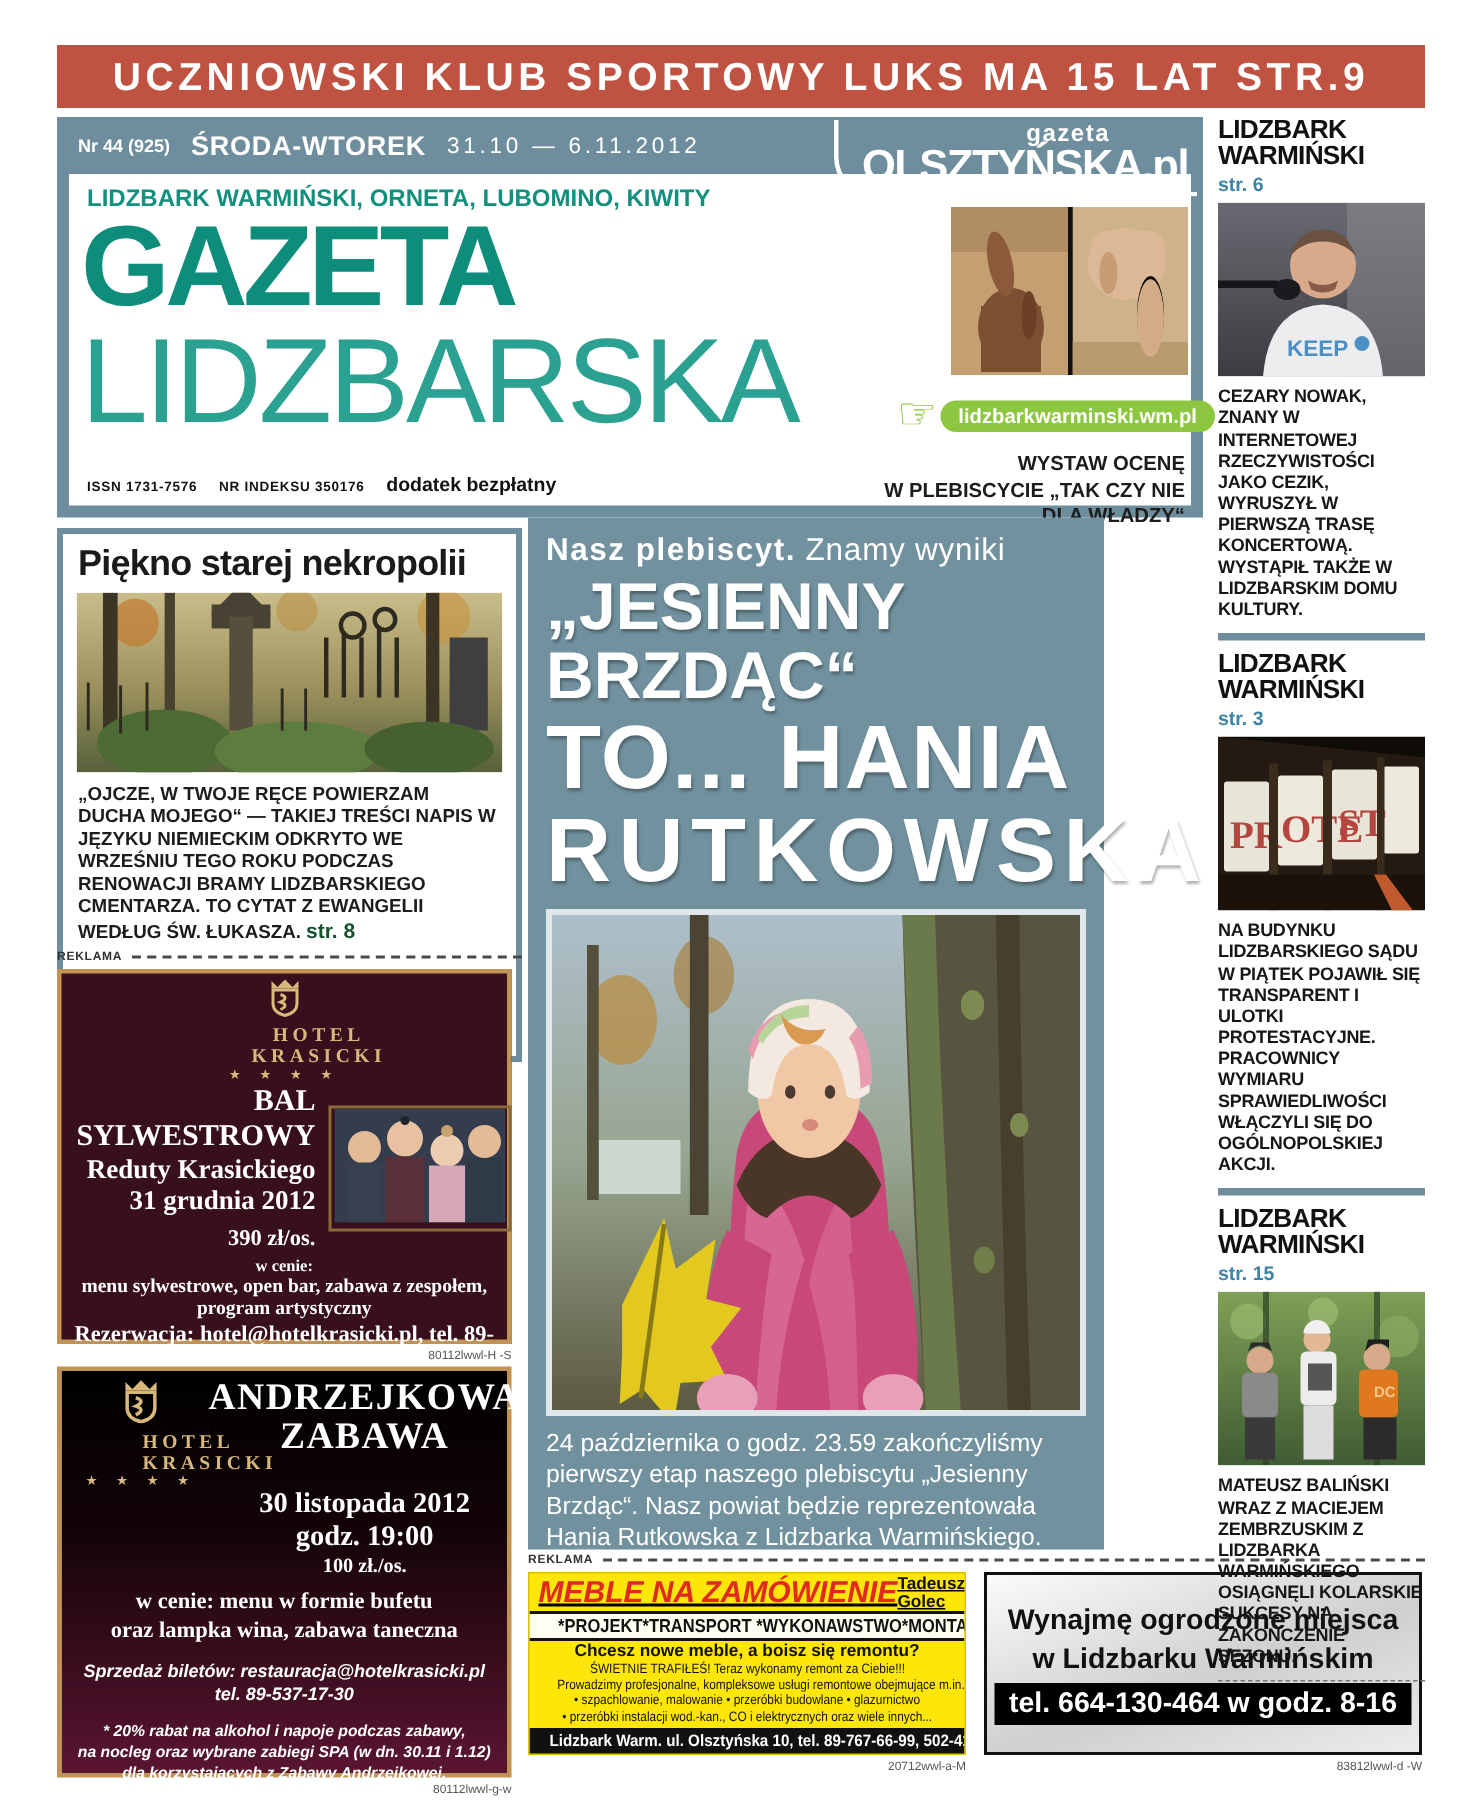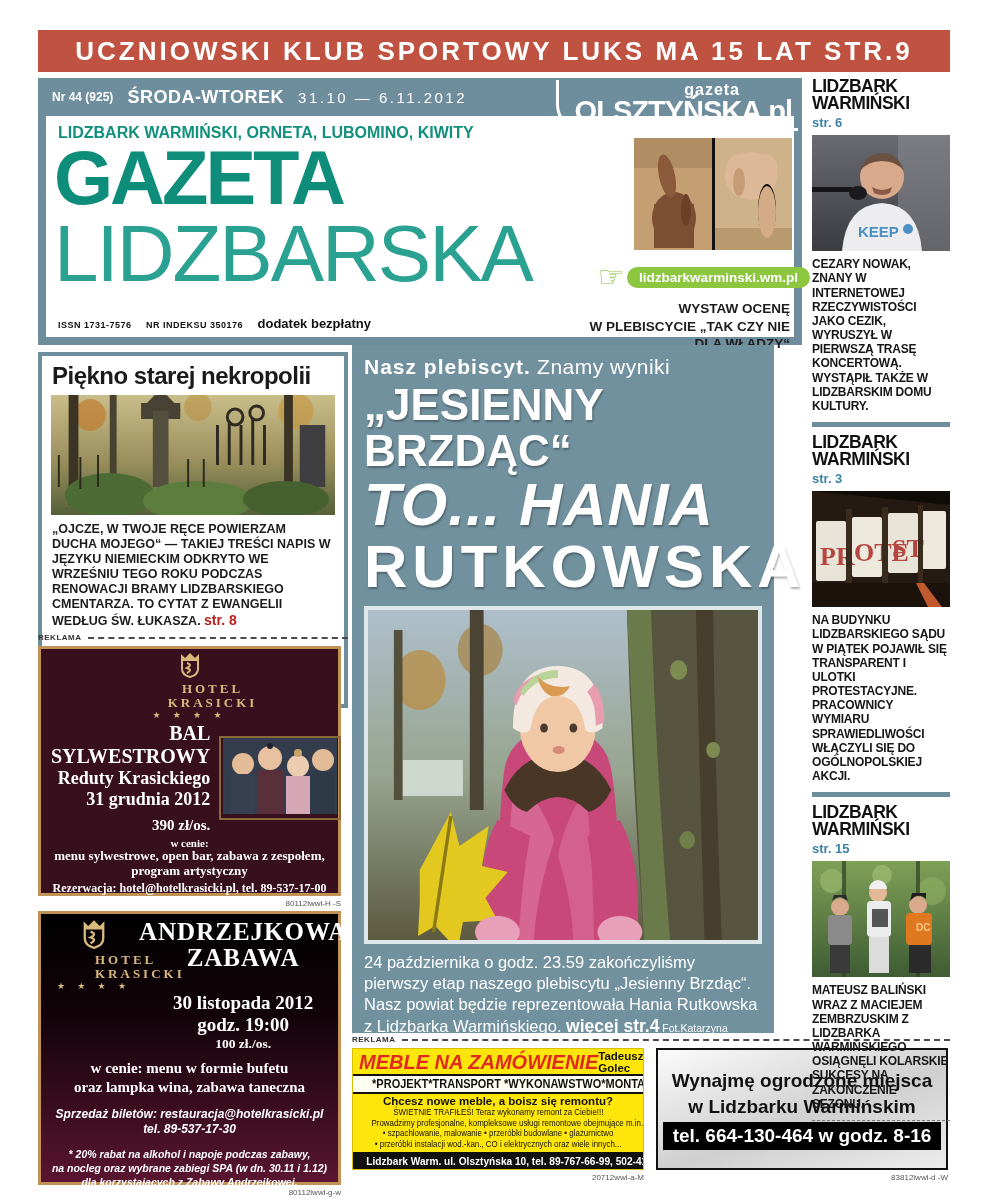--- a/index.html
+++ b/index.html
@@ -57,21 +57,21 @@
   .cta{position:absolute;right:4px;top:184px;text-align:right;color:#1c1c1c;font-weight:bold;
     font-size:13.5px;line-height:1.3;}
 
   
   .left-article{left:38px;top:352px;width:310px;height:356px;background:#fff;
     border:4px solid #6f8e9d;box-sizing:border-box;}
   .la-title{font-size:24px;color:#1a1a1a;font-weight:bold;letter-spacing:-.5px;padding:6px 10px 5px;}
   .la-photo{height:120px;margin:0 9px;overflow:hidden;}
   .la-photo svg{display:block;}
   .la-text{padding:7px 10px 0;font-size:12.5px;font-weight:bold;color:#1c1c1c;line-height:1.2;}
-  .la-page{color:#b91c1c;font-size:14px;font-weight:bold;}
+  .la-page{color:#14532d;font-size:14px;font-weight:bold;}
 
   
   .reklama{display:flex;align-items:center;gap:6px;color:#333;}
   .reklama-label{font-size:8px;font-weight:bold;letter-spacing:.5px;}
   .reklama-line{flex:1;border-top:2px dashed #4a4a4a;height:0;}
   .reklama-left{left:38px;top:633px;width:310px;}
   .reklama-bottom{left:352px;top:1035px;width:598px;}
 
   
   .hotel1{left:38px;top:646px;width:303px;height:250px;background:#380f1d;
@@ -81,21 +81,21 @@
   .h-name{color:#d9b87c;font-size:13px;letter-spacing:3px;line-height:1.05;font-weight:bold;margin-left:46px;}
   .h-stars{color:#d9b87c;font-size:9px;letter-spacing:5px;margin-top:1px;}
   .h1-row{display:flex;align-items:center;margin-top:2px;padding:0 10px;}
   .h1-left{flex:1;text-align:right;padding-right:9px;}
   .h1-t1{font-size:20px;font-weight:bold;}
   .h1-t2,.h1-t3{font-size:18px;font-weight:bold;}
   .h1-price{font-size:15px;font-weight:bold;margin-top:7px;}
   .h1-photo{width:118px;height:80px;border:2px solid #8a6a3a;overflow:hidden;flex:none;}
   .h1-incl-label{font-size:11px;font-weight:bold;margin-top:3px;}
   .h1-incl{font-size:13px;font-weight:bold;line-height:1.15;}
-  .h1-book{font-size:12px;font-weight:bold;margin-top:2px;}
+  .h1-book{font-size:15px;font-weight:bold;margin-top:2px;}
   .h1-note{font-size:10px;font-weight:bold;margin-top:3px;line-height:1.25;}
 
   .hotel2{left:38px;top:911px;width:303px;height:274px;
     background:linear-gradient(180deg,#000 0%,#120309 38%,#5a1530 100%);
     border:3px solid #c19255;box-sizing:border-box;color:#fff;
     font-family:"Liberation Serif",serif;}
   .h2-head{display:flex;padding:5px 8px 0;}
   .h2-logo{width:90px;text-align:center;flex:none;}
   .h2-titles{flex:1;text-align:center;}
   .h2-t{font-size:25px;font-weight:bold;letter-spacing:1px;line-height:1.05;}
@@ -108,39 +108,39 @@
   .h2-note{text-align:center;font-family:"Liberation Sans",sans-serif;font-style:italic;
     font-weight:bold;font-size:10.5px;margin-top:9px;line-height:1.35;}
 
   .ad-id{font-size:8px;color:#555;text-align:right;}
   .ad-id1{left:38px;top:899px;width:303px;}
   .ad-id2{left:38px;top:1188px;width:303px;}
   .ad-id3{left:352px;top:1173px;width:292px;}
   .ad-id4{left:656px;top:1173px;width:292px;}
 
   
-  .main-panel{left:352px;top:345px;width:422px;height:688px;background:#71919e;color:#fff;
+  .main-panel{left:352px;top:345px;width:384px;height:688px;background:#71919e;color:#fff;
     box-sizing:border-box;padding:10px 12px 0;}
   .kicker{font-size:21px;letter-spacing:.5px;}
   .kicker b{letter-spacing:1px;}
   .headline{margin-top:3px;font-weight:bold;line-height:1.04;
     text-shadow:1px 2px 2px rgba(0,0,0,.3);}
   .hl0{font-size:44px;letter-spacing:0;}
-  .hl1{font-size:60px;letter-spacing:1px;font-style:italic;}
+  .hl1{font-size:60px;letter-spacing:1px;}
   .hl2{font-size:60px;letter-spacing:5px;}
   .photo-frame{margin-top:8px;height:330px;border:4px solid #dfe7ea;overflow:hidden;background:#8fa5ad;}
   .photo-frame svg{display:block;}
   .caption{margin-top:8px;font-size:16.5px;line-height:1.26;}
   .cap-more{font-weight:bold;font-size:17.5px;}
   .cap-credit{font-size:10.5px;}
 
   
   .meble{left:352px;top:1048px;width:292px;height:122px;background:#ffe60a;box-sizing:border-box;
     text-align:center;overflow:hidden;border:1px solid #d8c000;}
-  .m-head{display:flex;align-items:center;padding:1px 6px 0;}
+  .m-head{display:flex;align-items:center;padding:1px 6px 0;text-decoration:underline;}
   .m-title{flex:1;color:#e02a1d;font-style:italic;font-weight:bold;font-size:20px;text-align:left;
     white-space:nowrap;}
   .m-owner{font-size:11.5px;font-weight:bold;line-height:1.05;text-align:left;color:#111;}
   .m-services{background:#fffef2;border-top:2px solid #111;border-bottom:2px solid #111;
     font-weight:bold;font-size:12.5px;color:#111;padding:1px 0;white-space:nowrap;}
   .m-q{font-size:11.5px;font-weight:bold;color:#111;margin-top:1px;}
   .m-l{font-size:9px;color:#111;line-height:1.18;white-space:nowrap;}
   .squish{display:inline-block;transform:scaleX(.88);transform-origin:center;}
   .m-addr{background:#111;color:#fff;font-weight:bold;font-size:11px;padding:3px 0;margin-top:2px;
     white-space:nowrap;}

